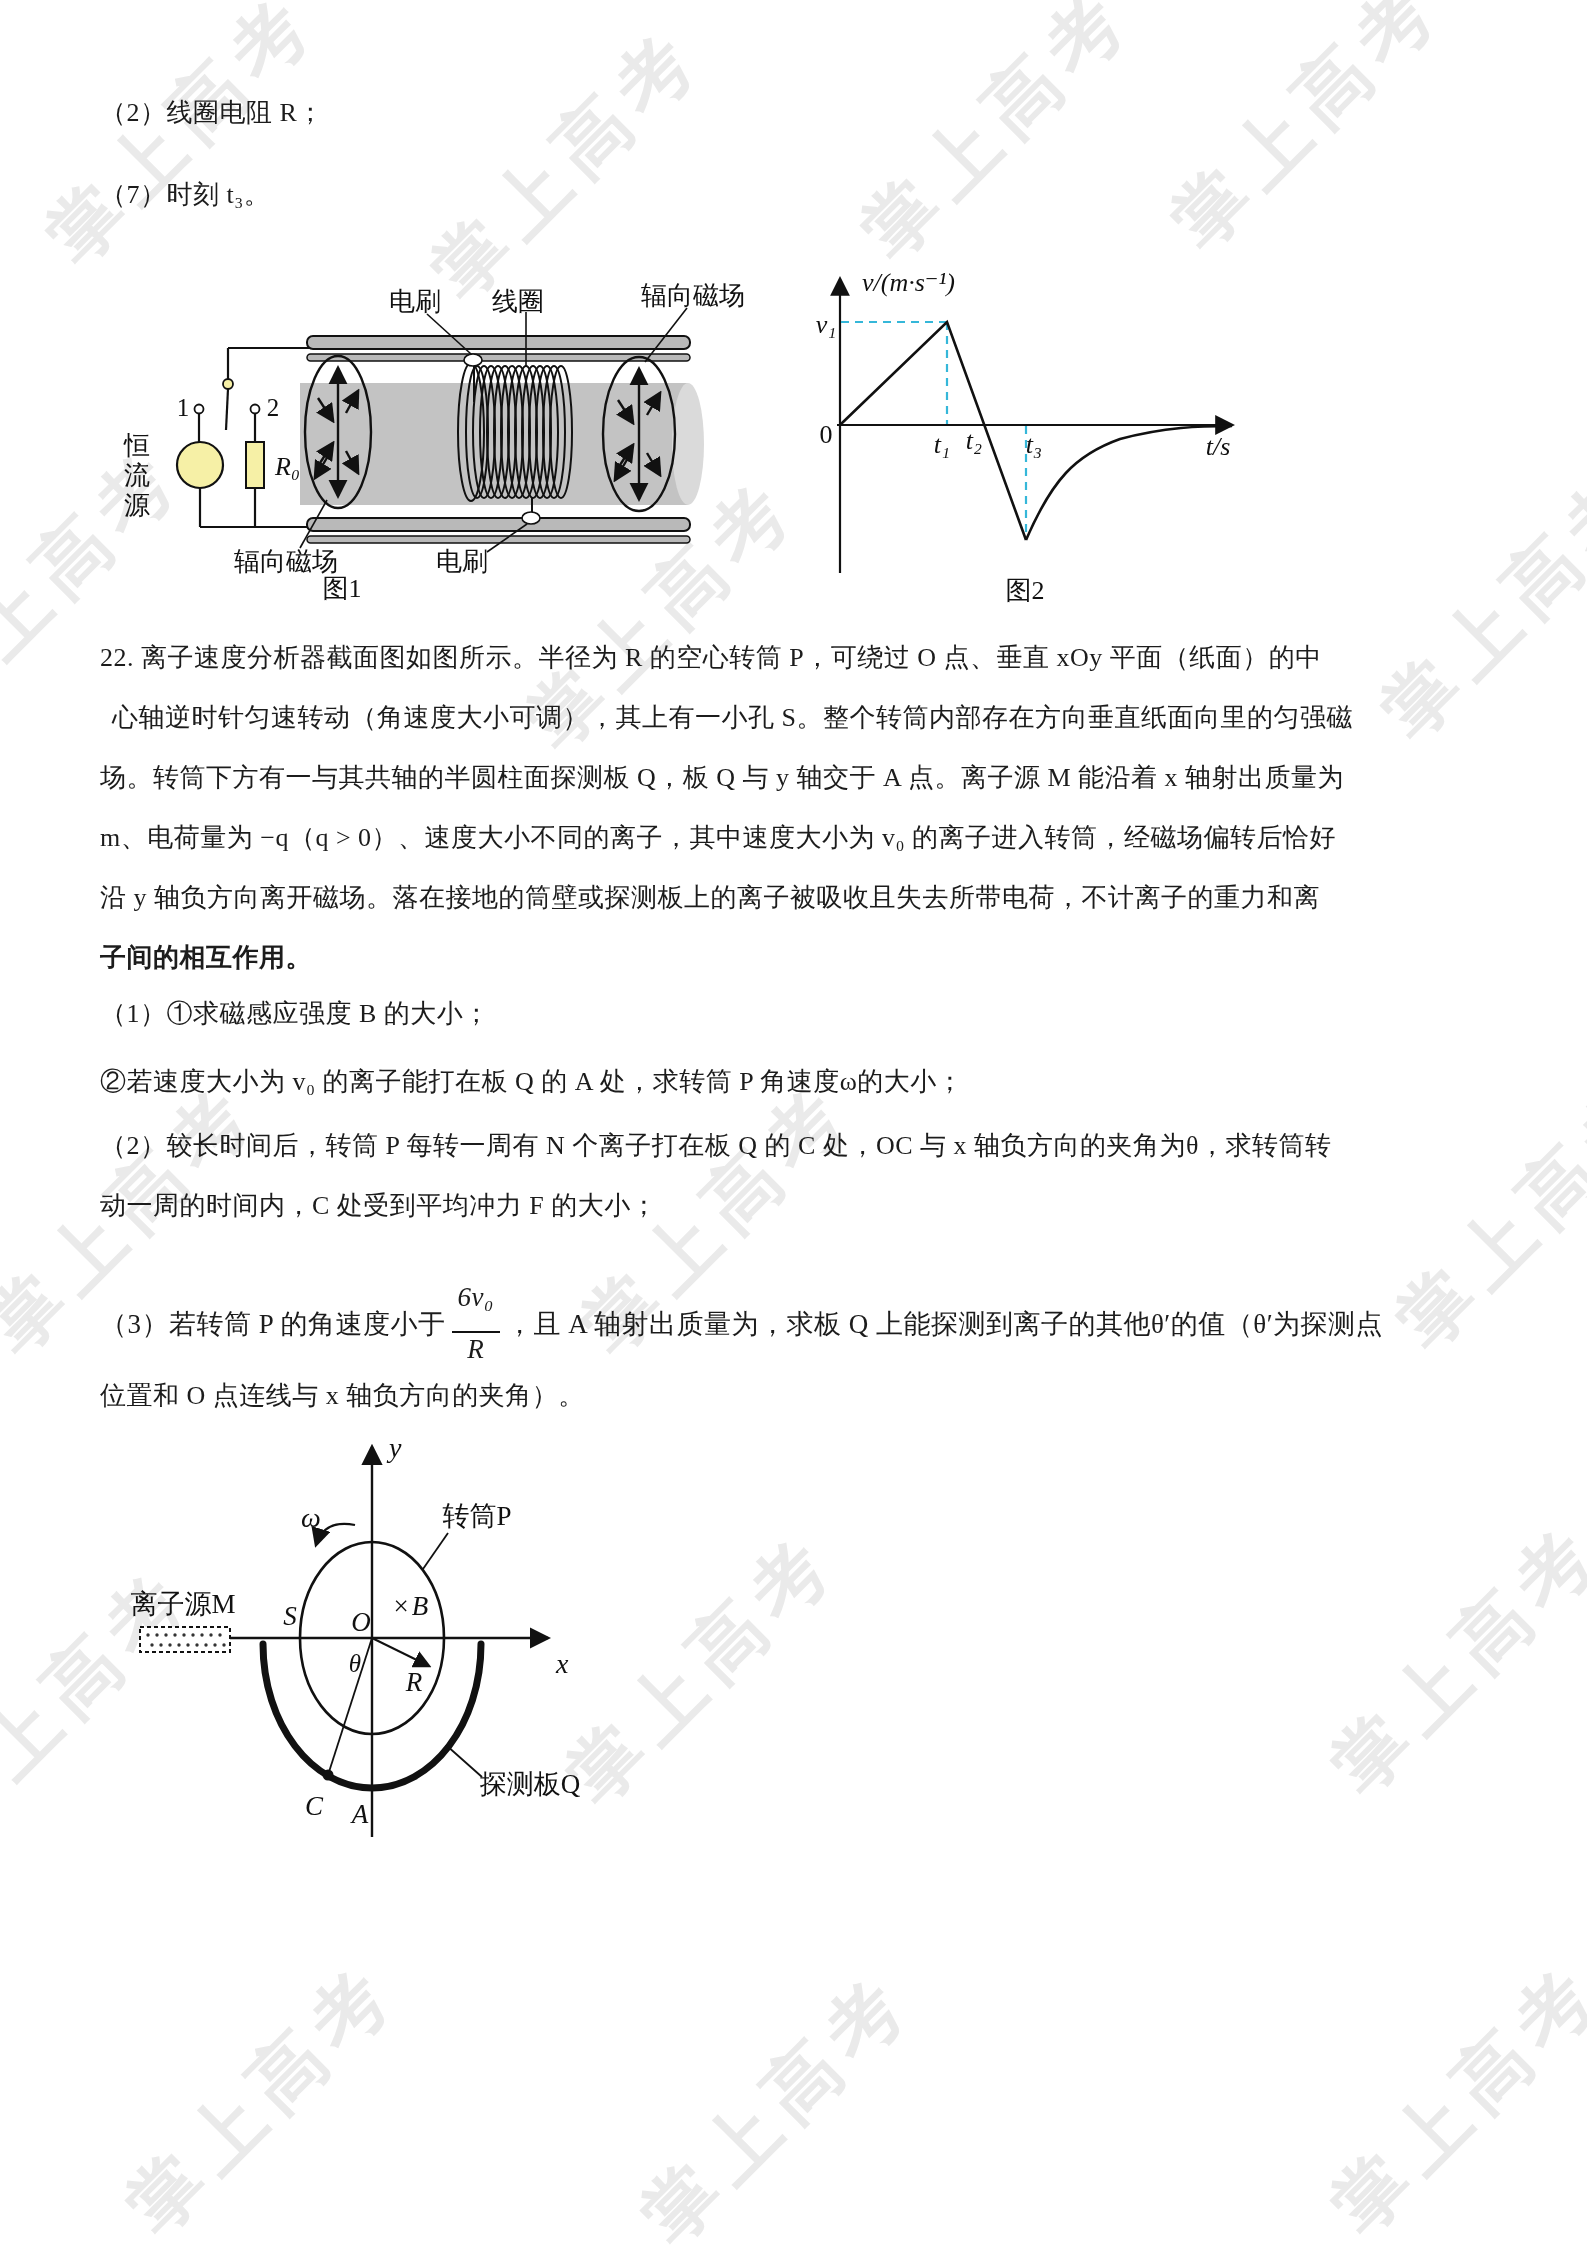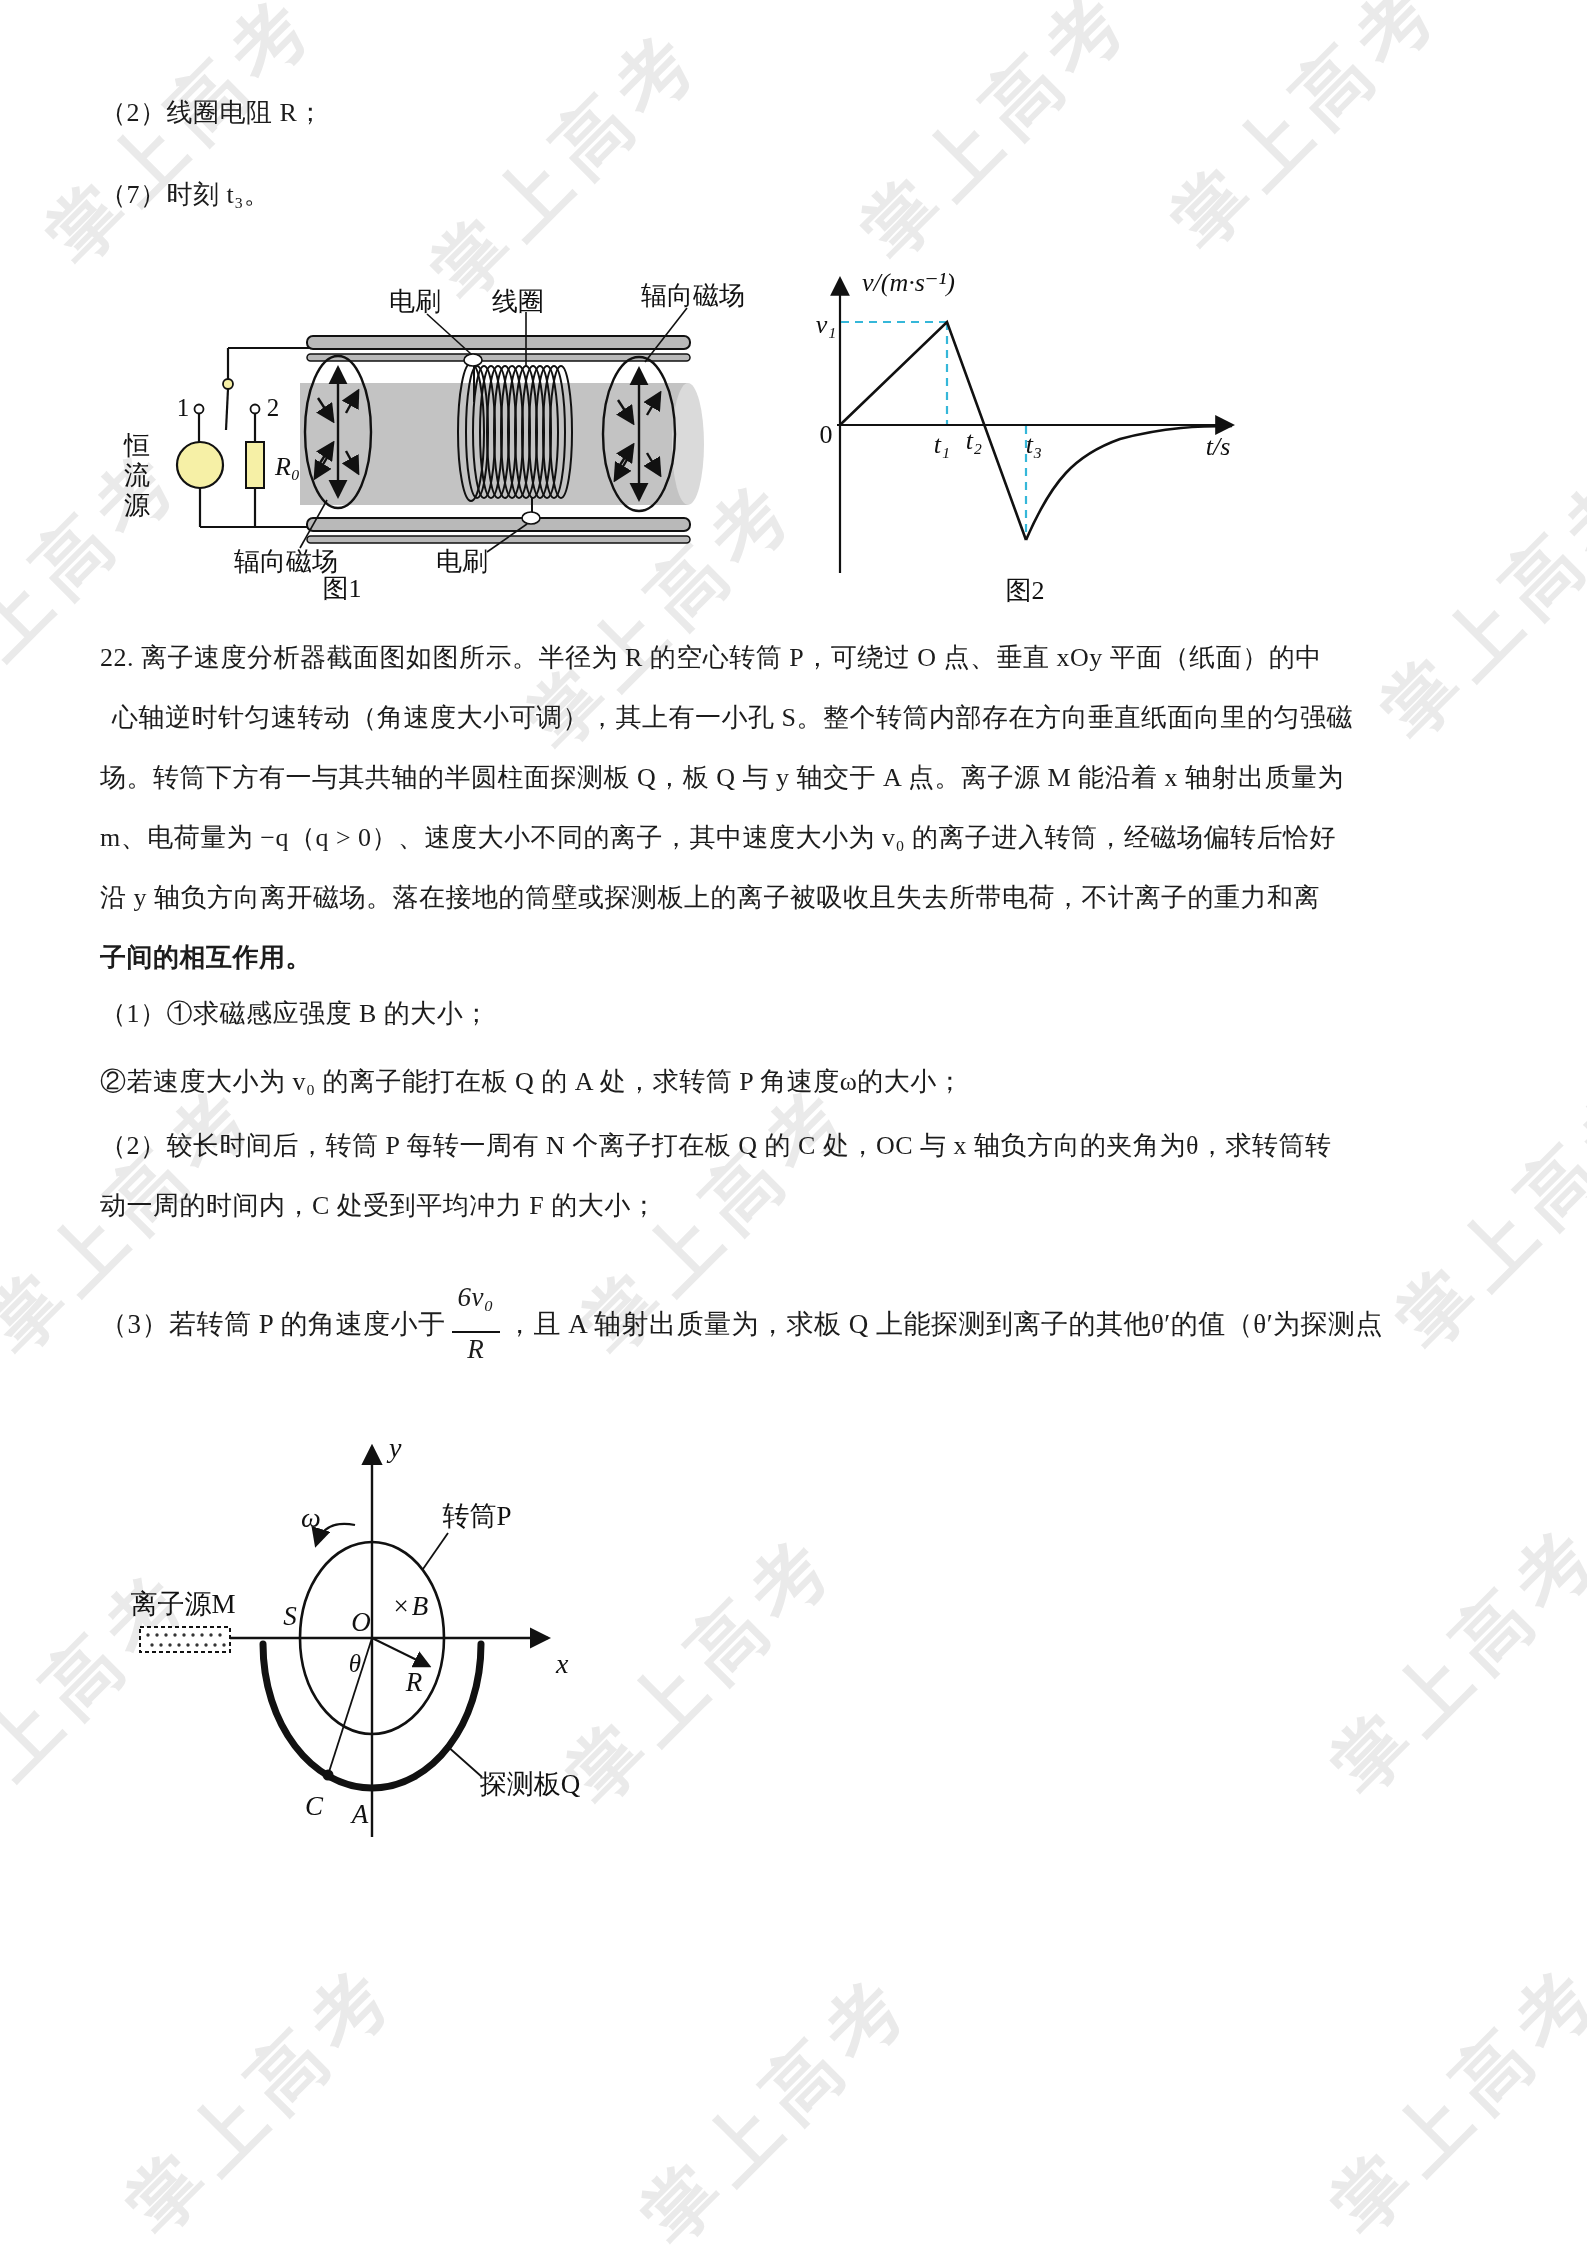--- a/index.html
+++ b/index.html
@@ -230,20 +230,21 @@
     </div>
 
   <div class="fracline" style="top:1282px;">
     <span>（3）若转筒 P 的角速度小于</span>
     <span class="frac">
       <span class="num">6v₀</span>
       <span class="den">R</span>
     </span>
     <span>，且 A 轴射出质量为，求板 Q 上能探测到离子的其他θ′的值（θ′为探测点</span>
   </div>
+  <div class="tline" style="top:1378px;">位置和 O 点连线与 x 轴负方向的夹角）。</div>
 
   <svg class="fig" style="left:120px;top:1425px;" width="680" height="420" viewBox="0 0 680 420">
     <defs>
       <marker id="ah3" viewBox="0 0 10 10" refX="8.5" refY="5" markerWidth="9" markerHeight="9" orient="auto">
         <path d="M0,0 L10,5 L0,10 z" fill="#111"></path>
       </marker>
     </defs>
 
     <line x1="252" y1="412" x2="252" y2="22" stroke="#111" stroke-width="2.4" marker-end="url(#ah3)"></line>
     <line x1="110" y1="213" x2="428" y2="213" stroke="#111" stroke-width="2.4" marker-end="url(#ah3)"></line>

